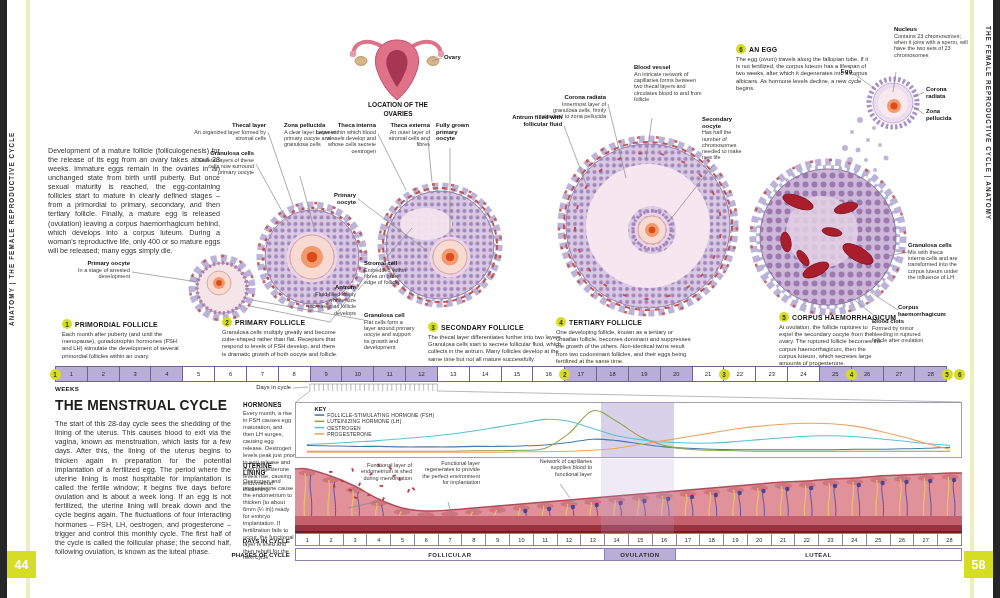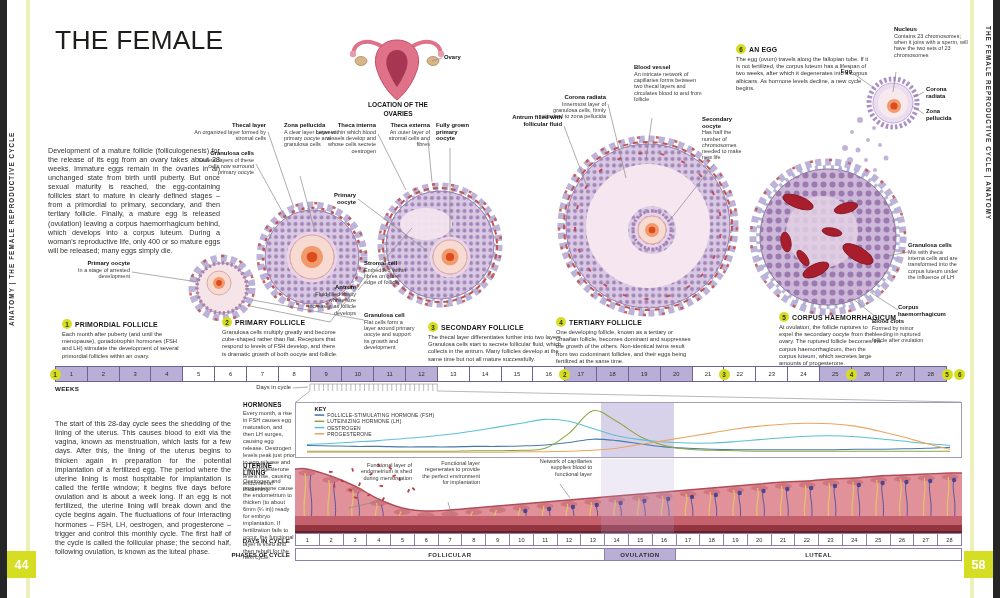--- a/index.html
+++ b/index.html
@@ -63,21 +63,20 @@
   <div class="abs edgeL"></div>
   <div class="abs edgeR"></div>
   <div class="abs stripeL"></div>
   <div class="abs stripeR"></div>
   <div class="abs spine spineL">ANATOMY  |  THE FEMALE REPRODUCTIVE CYCLE</div>
   <div class="abs spine spineR">THE FEMALE REPRODUCTIVE CYCLE  |  ANATOMY</div>
   <div class="abs folio folioL">44</div>
   <div class="abs folio folioR">58</div>
 
   <div class="abs title">
-    <div>THE FEMALE</div>
   </div>
 
   <svg id="figsvg" class="abs" viewBox="0 0 105 85">
     <path d="M36 26 C22 18 10 22 8 33" fill="none" stroke="#df7189" stroke-width="4" stroke-linecap="round"></path>
     <path d="M68 26 C82 18 94 22 96 33" fill="none" stroke="#df7189" stroke-width="4" stroke-linecap="round"></path>
     <circle cx="8" cy="34" r="3.2" fill="#e89aab"></circle>
     <circle cx="96" cy="34" r="3.2" fill="#e89aab"></circle>
     <ellipse cx="16" cy="41" rx="6" ry="4.5" fill="#d8b488" stroke="#b08d5d" stroke-width="0.8"></ellipse>
     <ellipse cx="88" cy="41" rx="6" ry="4.5" fill="#d8b488" stroke="#b08d5d" stroke-width="0.8"></ellipse>
     <path d="M52 20 C34 20 27 36 32 50 C37 66 47 76 52 80 C57 76 67 66 72 50 C77 36 70 20 52 20 Z" fill="#df7189" stroke="#c24f67" stroke-width="1"></path>
@@ -348,20 +347,21 @@
       <div class="marker" style="left: 49.5px; top: 368.5px;">1</div>
       <div class="marker" style="left: 559.214px; top: 368.5px;">2</div>
       <div class="marker" style="left: 718.5px; top: 368.5px;">3</div>
       <div class="marker" style="left: 845.929px; top: 368.5px;">4</div>
       <div class="marker" style="left: 941.5px; top: 368.5px;">5</div>
       <div class="marker" style="left: 954.243px; top: 368.5px;">6</div>
     </div>
   <div class="abs weeks-label">WEEKS</div>
   <div class="abs dic-label">Days in cycle</div>
 
+  <div class="abs mc-head">THE MENSTRUAL CYCLE</div>
   <div class="abs mc-body">The start of this 28-day cycle sees the shedding of the lining of the uterus. This causes blood to exit via the vagina, known as menstruation, which lasts for a few days. After this, the lining of the uterus begins to thicken again in preparation for the potential implantation of a fertilized egg. The period where the uterine lining is most hospitable for implantation is called the fertile window; it begins five days before ovulation and is about a week long. If an egg is not fertilized, the uterine lining will break down and the cycle begins again. The fluctuations of four interacting hormones – FSH, LH, oestrogen, and progesterone – trigger and control this monthly cycle. The first half of the cycle is called the follicular phase; the second half, following ovulation, is known as the luteal phase.</div>
 
   <div class="abs hormones-col">
     <div class="col-head">HORMONES</div>
     <div class="col-text">Every month, a rise in FSH causes egg maturation, and then LH surges, causing egg release. Oestrogen levels peak just prior to egg release and then progesterone levels rise, causing endometrial thickening.</div>
   </div>
   <div class="abs lining-col">
     <div class="col-head">UTERINE LINING</div>
     <div class="col-text">Oestrogen and progesterone cause the endometrium to thicken (to about 6mm (¼ in)) ready for embryo implantation. If fertilization fails to occur, the functional layer is shed and then rebuilt for the next cycle.</div>
   </div>

